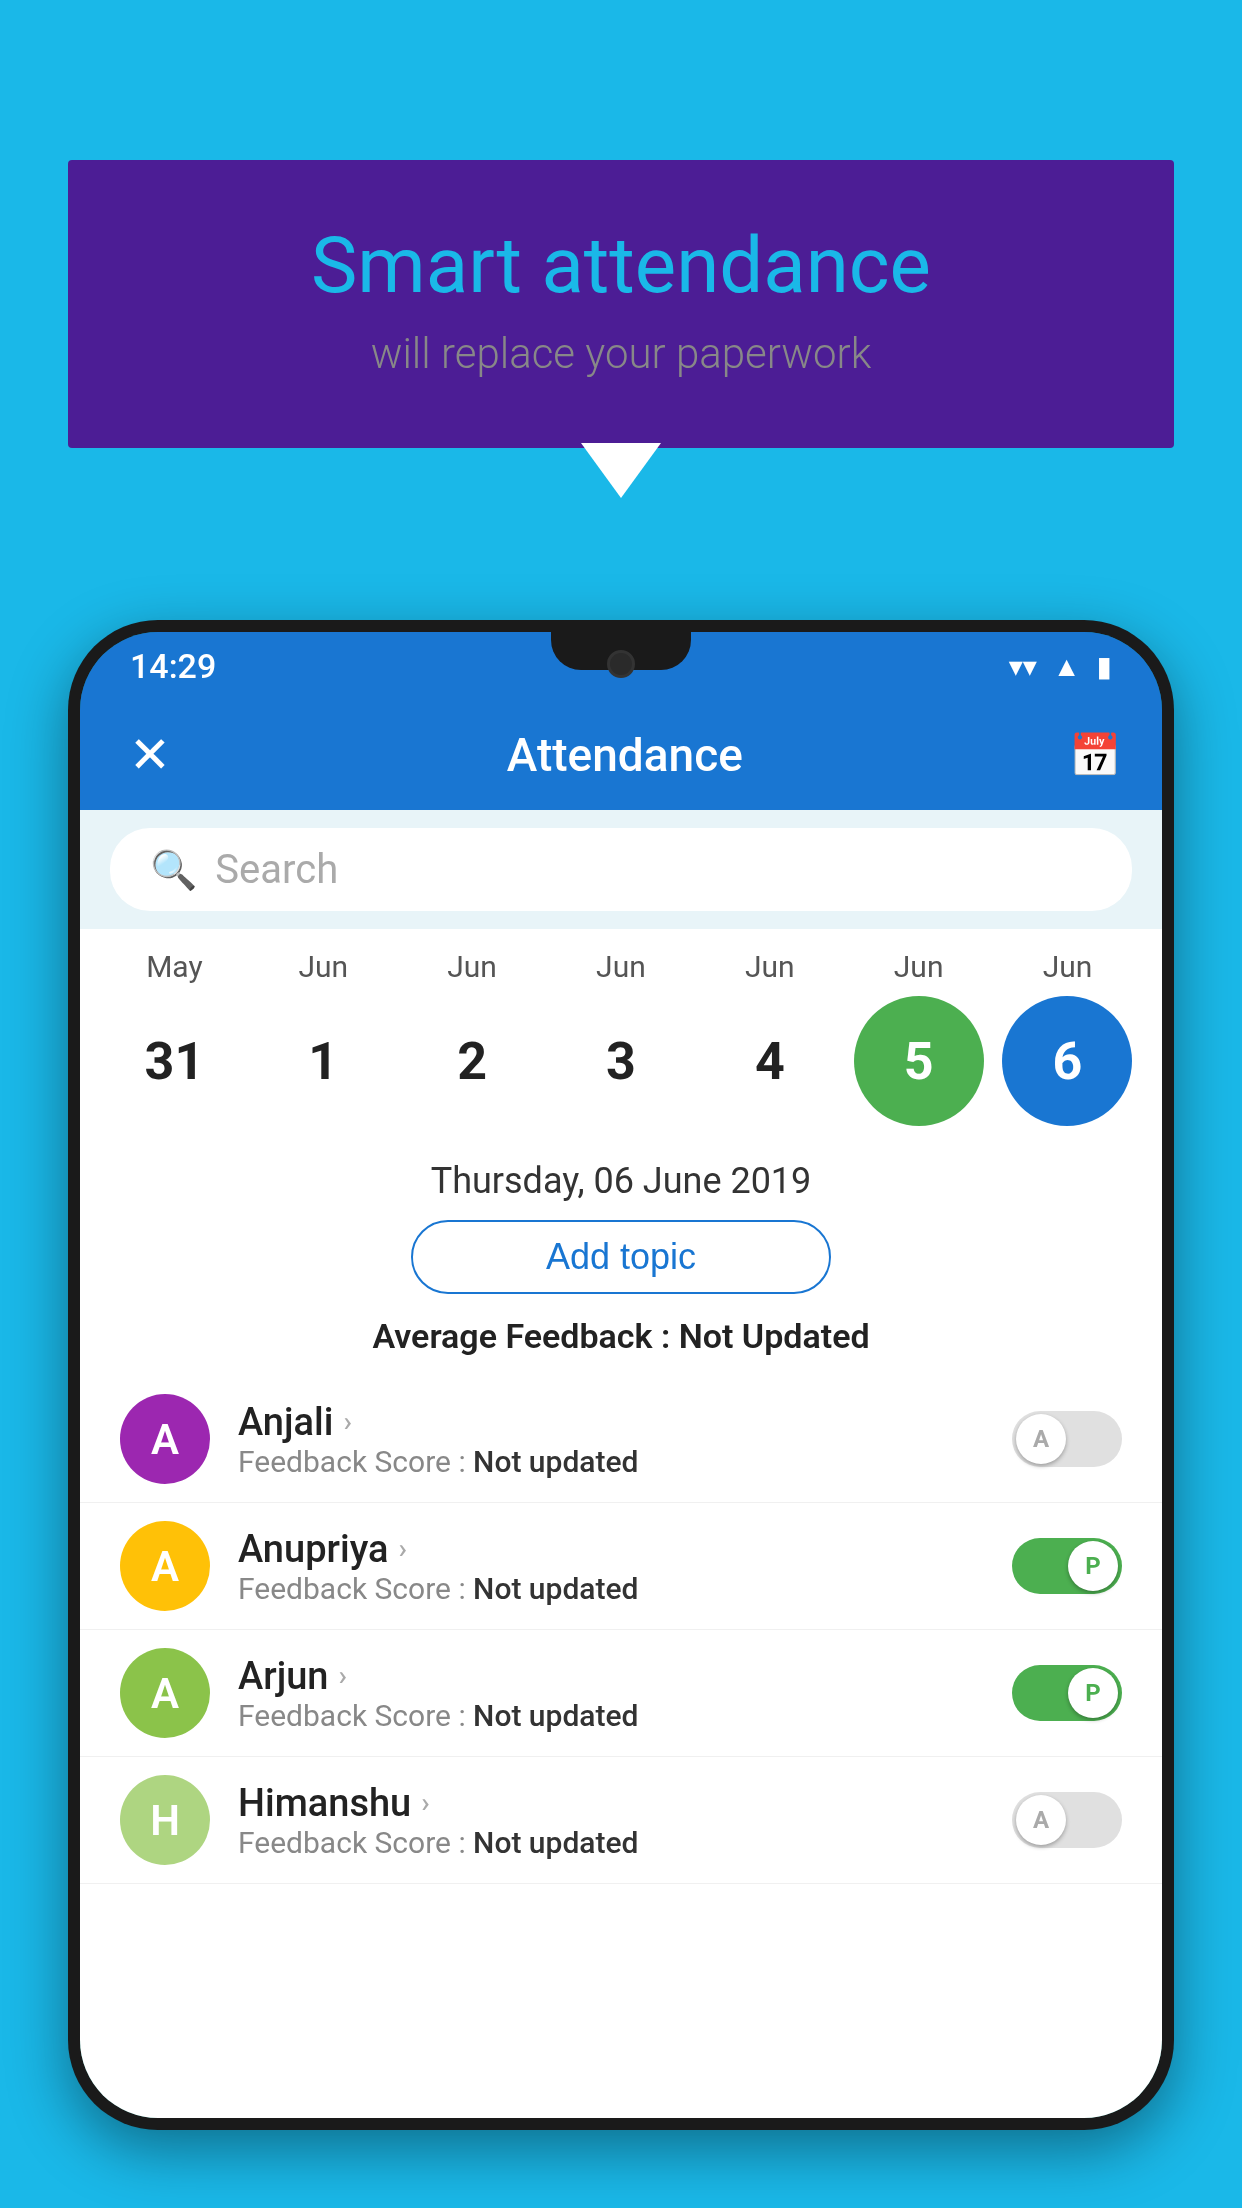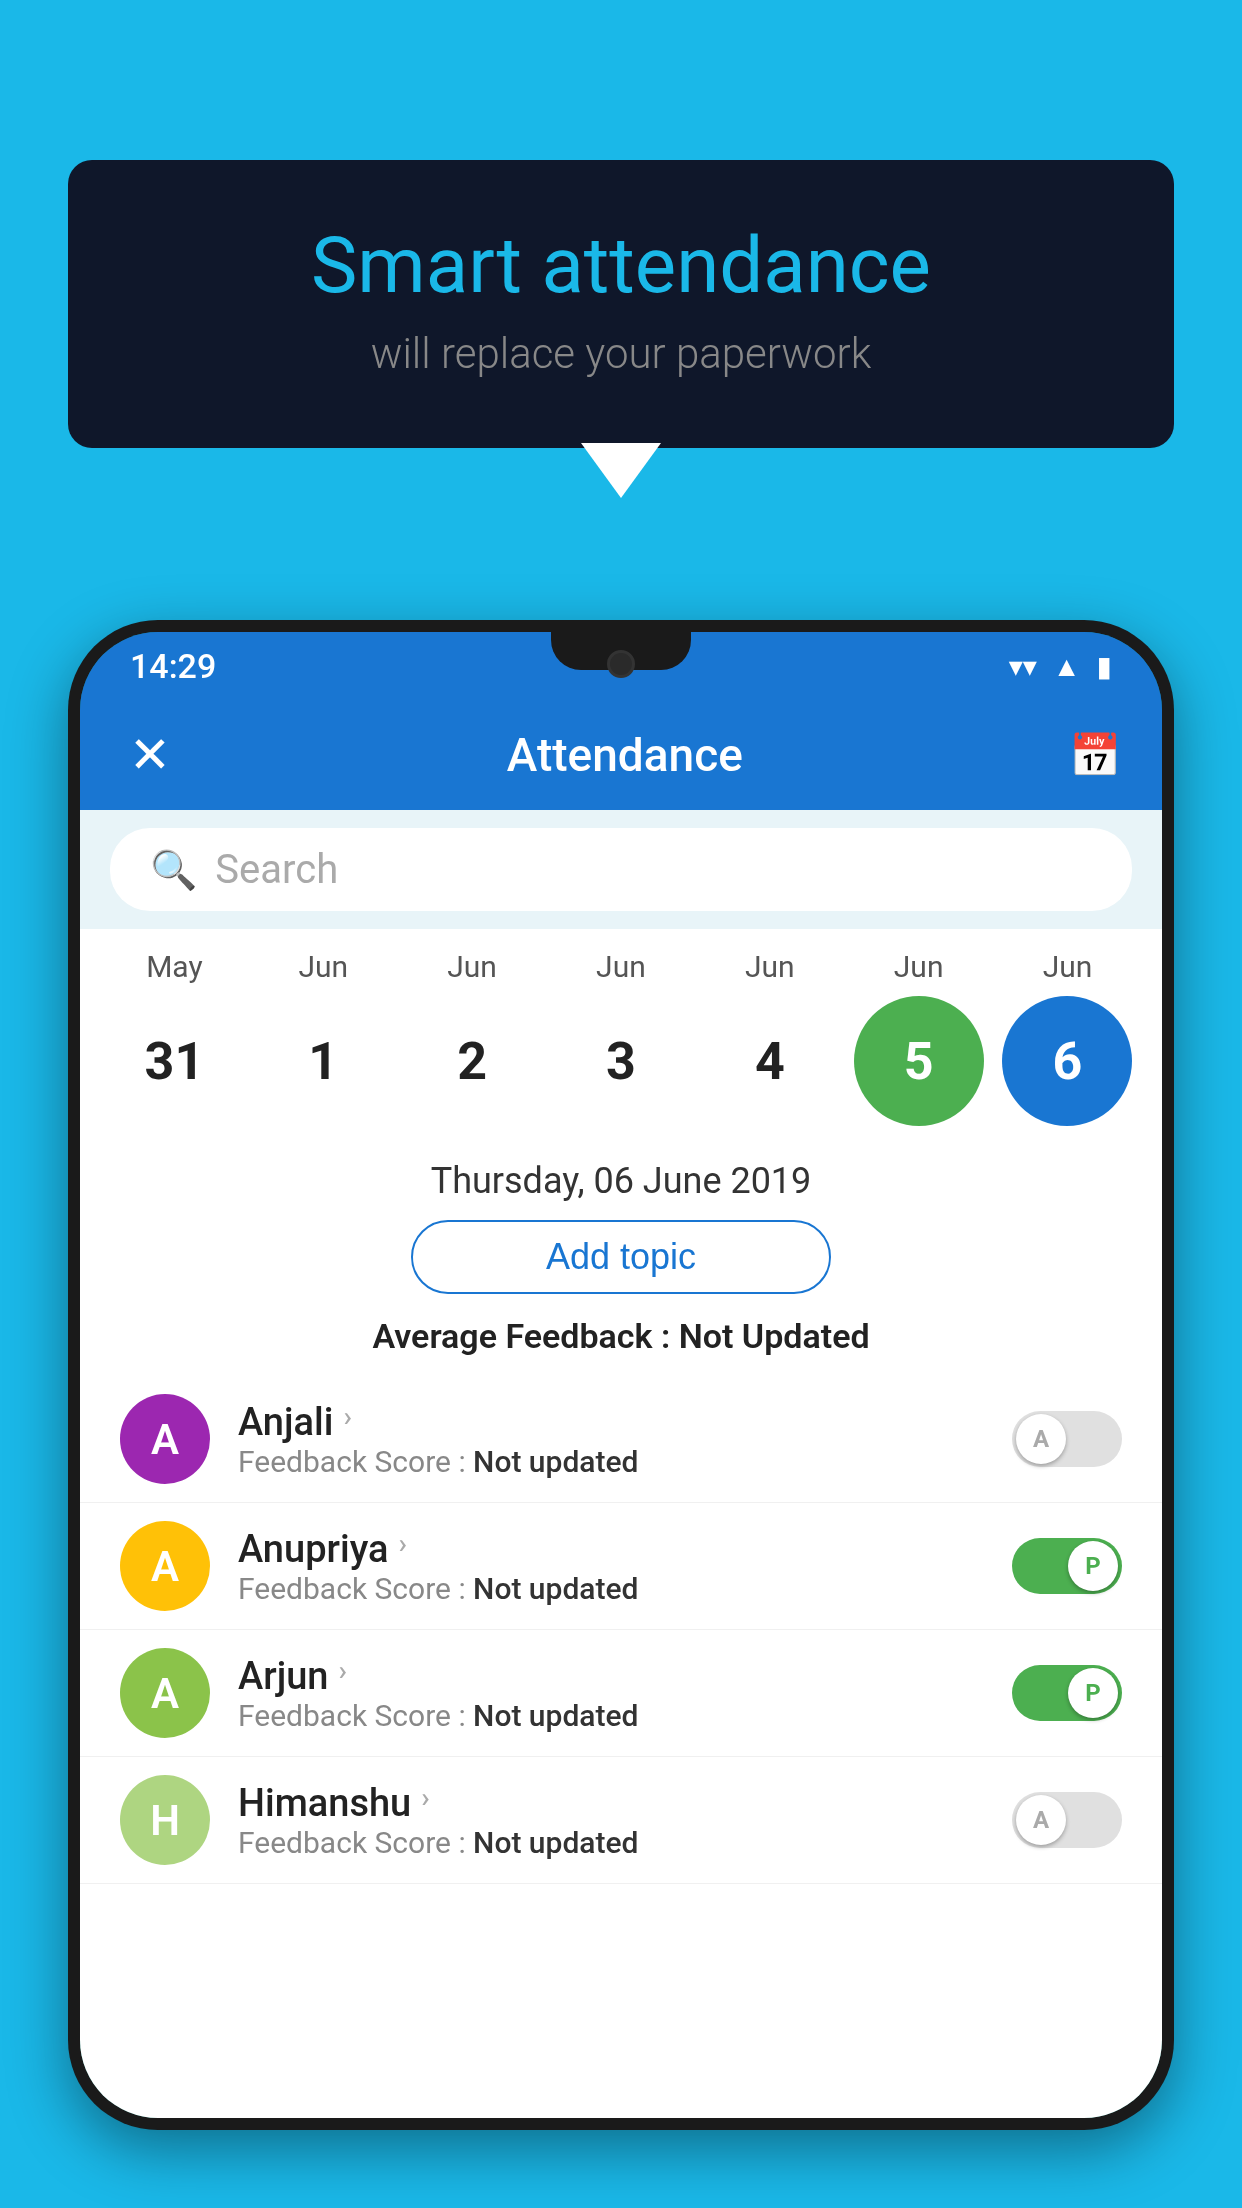--- a/index.html
+++ b/index.html
@@ -15,22 +15,22 @@
 
     
     .speech-bubble-container {
       position: absolute;
       top: 160px;
       left: 68px;
       right: 68px;
     }
 
     .speech-bubble {
-      background: #0f172a;
-      border-radius: 24px;
+      background: #4c1d95;
+      border-radius: 4px;
       padding: 60px 80px 70px;
       text-align: center;
       position: relative;
     }
 
     .speech-bubble::after {
       content: '';
       position: absolute;
       bottom: -50px;
       left: 50%;
@@ -321,20 +321,21 @@
 
     .student-info {
       flex: 1;
     }
 
     .student-name {
       font-size: 38px;
       color: #222;
       font-weight: 500;
       display: flex;
+      align-items: center;
       gap: 10px;
     }
 
     .student-name .chevron {
       font-size: 28px;
       color: #aaa;
     }
 
     .student-feedback {
       font-size: 30px;

